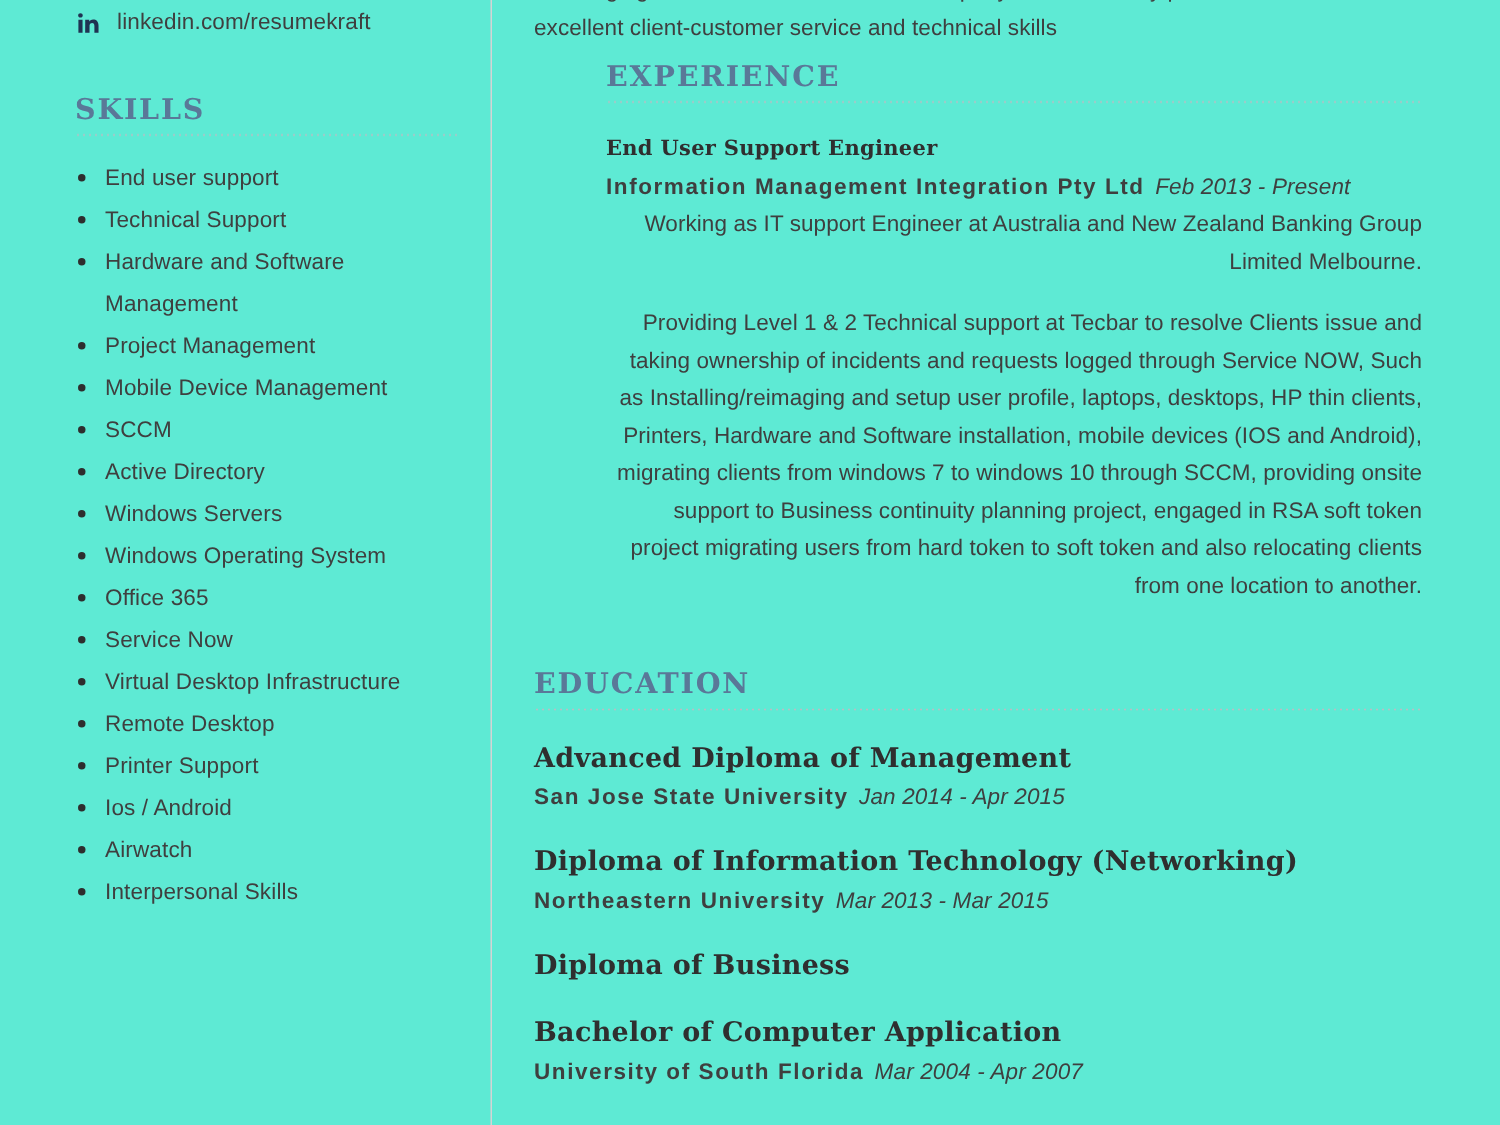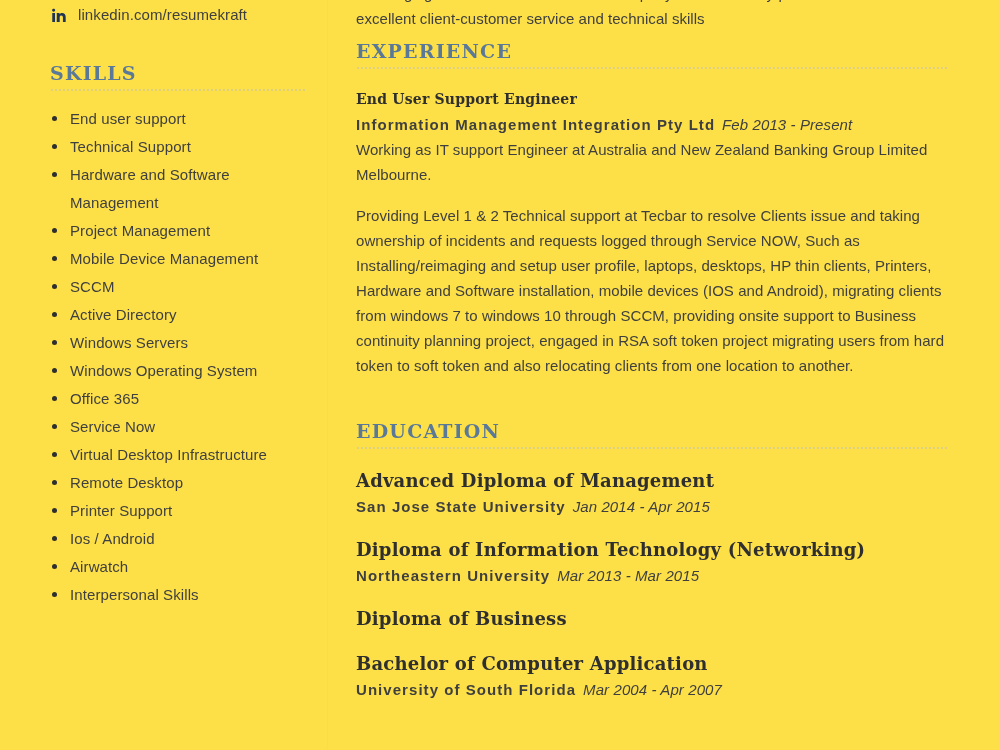--- a/index.html
+++ b/index.html
@@ -13,21 +13,21 @@
     overflow: hidden;
     font-family: "Liberation Sans", sans-serif;
     color: #3b3b3b;
     -webkit-font-smoothing: antialiased;
   }
   .page {
     position: relative;
     width: 1000px;
     height: 750px;
     display: flex;
-    background: #fde047;
+    background: #5eead4;
   }
 
   
   .left-col {
     width: 327px;
     flex: 0 0 327px;
     position: relative;
     padding: 0 0 0 50px;
     box-sizing: border-box;
   }
@@ -119,21 +119,21 @@
     font-size: 15px;
     line-height: 25px;
     color: #3f3f3f;
     letter-spacing: 0.05px;
     margin: 0;
     padding-top: 0;
     position: relative;
     top: -19px;
   }
 
-  .sec-experience { margin-top: -10px; }
+  .sec-experience { margin-top: -10px; margin-left: 48px; }
   .sec-experience .section-head { margin-top: 0; }
 
   .entry { margin-top: 17px; }
   .entry-title {
     font-family: "DejaVu Serif", "Liberation Serif", serif;
     font-weight: 700;
     font-size: 14px;
     line-height: 26px;
     color: #2f2f2f;
     letter-spacing: 0.2px;
@@ -153,20 +153,21 @@
     letter-spacing: 0.1px;
     margin-left: 7px;
     color: #3f3f3f;
   }
   .entry-desc {
     margin: 1px 0 0 0;
     font-size: 15px;
     line-height: 25px;
     color: #3f3f3f;
     letter-spacing: 0.05px;
+    text-align: right;
   }
   .entry-desc + .entry-desc { margin-top: 16px; }
 
   .sec-education { margin-top: 42px; }
   .sec-education .section-head { margin-top: 4px; }
   .sec-education .entry { margin-top: 19px; }
   .sec-education .entry-title { font-size: 18px; }
 </style>
 </head>
 <body>

